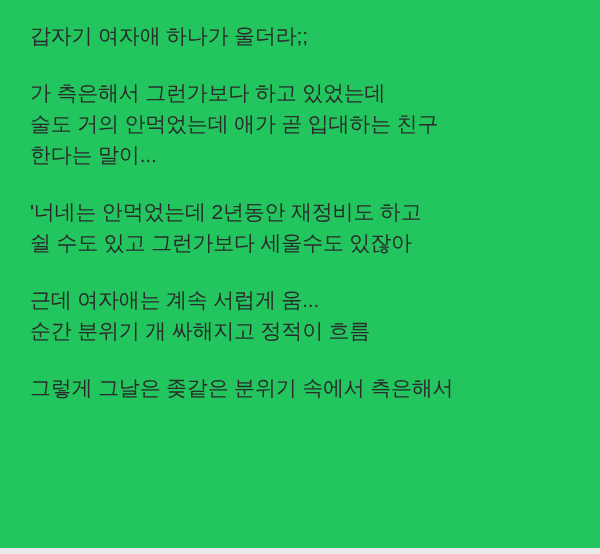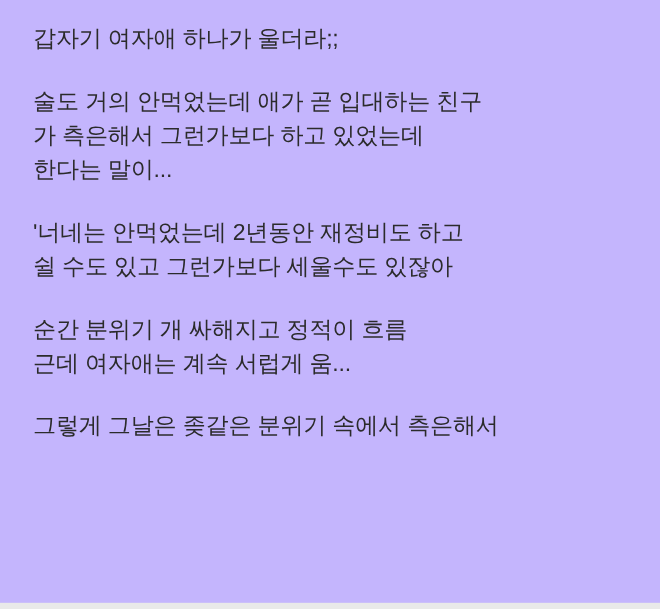--- a/index.html
+++ b/index.html
@@ -10,21 +10,21 @@
     width: 600px;
     height: 554px;
     background: #ffffff;
     font-family: "Liberation Sans", sans-serif;
     overflow: hidden;
   }
   .page {
     position: relative;
     width: 600px;
     height: 554px;
-    background: #c4b5fd;
+    background: #22c55e;
     box-sizing: border-box;
     padding: 12px 36px 0 30px;
   }
   .bottom-edge {
     position: absolute;
     left: 0;
     right: 0;
     bottom: 0;
     height: 6px;
     background: #e9e9e9;
@@ -48,33 +48,33 @@
 </head>
 <body>
 
 <div class="page">
 
   <div class="text-block block-1">
     <div class="line">갑자기 여자애 하나가 울더라;;</div>
   </div>
 
   <div class="text-block">
+    <div class="line">가 측은해서 그런가보다 하고 있었는데</div>
     <div class="line">술도 거의 안먹었는데 애가 곧 입대하는 친구</div>
-    <div class="line">가 측은해서 그런가보다 하고 있었는데</div>
     <div class="line">한다는 말이...</div>
   </div>
 
   <div class="text-block">
     <div class="line">'너네는 안먹었는데 2년동안 재정비도 하고</div>
     <div class="line">쉴 수도 있고 그런가보다 세울수도 있잖아</div>
   </div>
 
   <div class="text-block">
+    <div class="line">근데 여자애는 계속 서럽게 움...</div>
     <div class="line">순간 분위기 개 싸해지고 정적이 흐름</div>
-    <div class="line">근데 여자애는 계속 서럽게 움...</div>
   </div>
 
   <div class="text-block">
     <div class="line">그렇게 그날은 좆같은 분위기 속에서 측은해서</div>
   </div>
 
   <div class="bottom-edge"></div>
 </div>
 
 </body></html>

